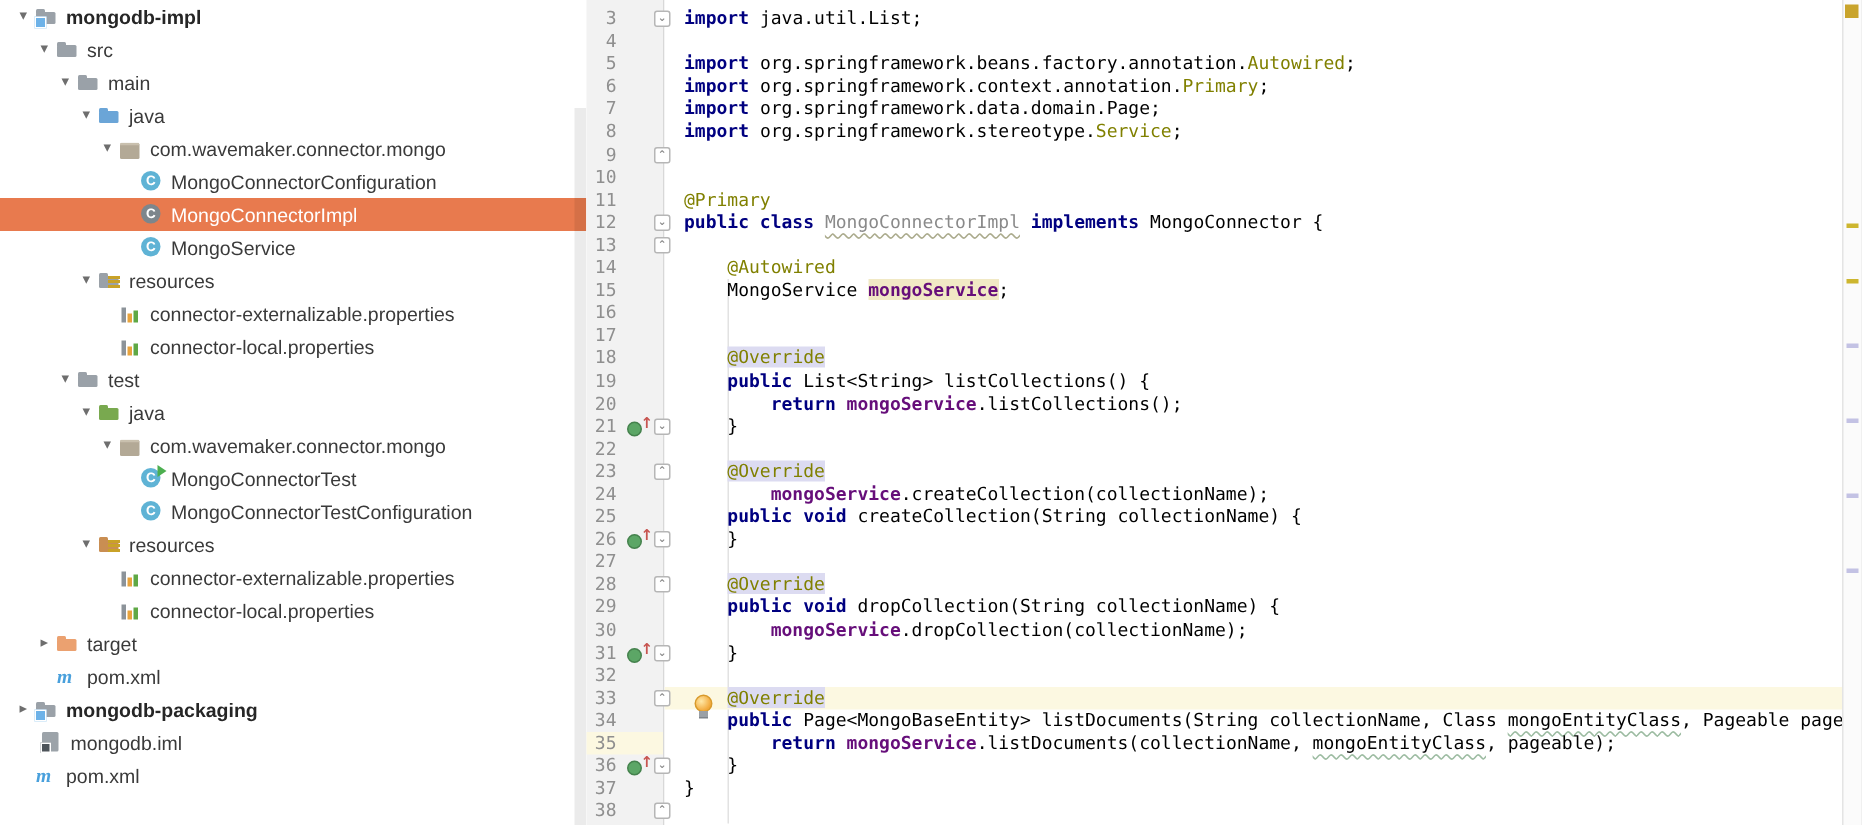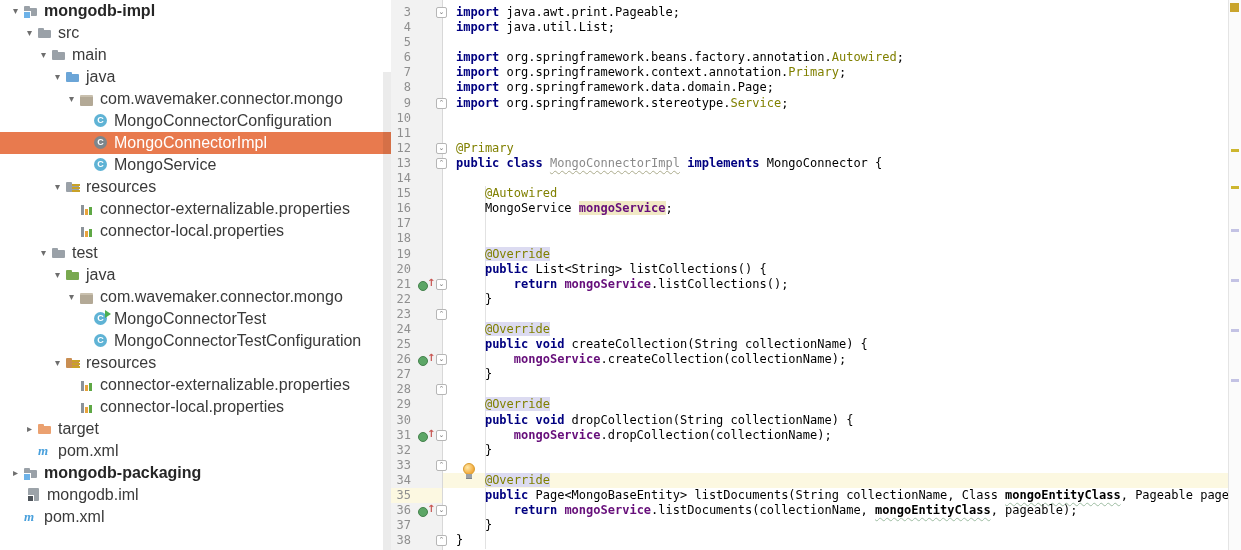--- a/index.html
+++ b/index.html
@@ -5,21 +5,21 @@
   html,body{margin:0;padding:0;background:#ddd;}
   #screen{position:relative;width:1241px;height:550px;background:#FFF;overflow:hidden;
           font-family:"Liberation Sans",sans-serif;}
 
   
   #tree-panel{position:absolute;left:0;top:0;width:391px;height:550px;background:#FFF;overflow:hidden;}
   .tree-row{display:flex;align-items:center;height:22px;white-space:nowrap;cursor:default;}
   .tree-row.sel{background:var(--sel);}
   .tree-row.sel .tree-label{color:#FFF;}
   .arr{flex:0 0 15px;width:15px;text-align:center;font-size:10px;color:#6E6E6E;line-height:22px;}
-  .tree-label{font-size:16px;color:#3A3A3A;margin-left:1px;}
+  .tree-label{font-size:13px;color:#3A3A3A;margin-left:1px;}
   .tree-label.bold{font-weight:700;color:#262626;}
   #tree-scrollbar{position:absolute;right:0;top:72px;width:8px;height:478px;background:rgba(0,0,0,0.08);}
 
   
   .ticon{position:relative;width:16px;height:16px;flex:0 0 16px;margin-right:4px;display:inline-block;}
   .f::before{content:"";position:absolute;left:1px;top:5px;width:13px;height:8px;background:var(--fc,#9AA1A8);border-radius:1px;}
   .f::after{content:"";position:absolute;left:1px;top:3px;width:6px;height:3px;background:var(--fc,#9AA1A8);border-radius:1px 1px 0 0;}
   .t-folder{--fc:#9AA1A8;} .t-module{--fc:#9AA1A8;}
   .t-folder-source{--fc:#6BA5D7;} .t-folder-test{--fc:#79A94F;}
   .t-folder-resources{--fc:#9AA1A8;} .t-folder-test-resources{--fc:#C98E52;}
@@ -58,21 +58,21 @@
   #code{position:absolute;left:0;top:5px;right:0;z-index:1;}
   .cline{position:relative;height:15.1px;padding-left:13px;font:12px/15.1px "DejaVu Sans Mono",monospace;white-space:pre;color:#000;}
   .cline.cur{background:var(--cl);}
   .kw{color:var(--kw);font-weight:700;}
   .pl{color:#000;}
   .ann{color:var(--ann);}
   .annhl{color:var(--ann);background:var(--uhl);}
   .fld{color:var(--fld);font-weight:700;}
   .fldhl{color:var(--fld);font-weight:700;background:var(--whl);}
   .unused{color:#8A8A8A;text-decoration:underline wavy #ABAB8D;text-decoration-thickness:1px;text-underline-offset:3px;}
-  .wavy{color:#000;text-decoration:underline wavy #9DBCA2;text-decoration-thickness:1px;text-underline-offset:3px;font-weight:bold;}
+  .wavy{color:#000;text-decoration:underline wavy #9DBCA2;text-decoration-thickness:1px;text-underline-offset:3px;}
 
   #bulb{position:absolute;left:20px;top:463px;width:11px;height:15px;z-index:3;}
   #bulb .glass{position:absolute;left:0;top:0;width:10px;height:10px;border-radius:50%;
         background:radial-gradient(circle at 35% 35%, #FFE9A8, #F2A93B 70%);border:1px solid #D89A2B;}
   #bulb .base{position:absolute;left:3px;top:11px;width:6px;height:4px;background:#9AA0A6;
         box-shadow:0 1px 0 #7E848A;}
 
   
   #error-stripe{position:absolute;right:0;top:0;bottom:0;width:12px;background:#FBFBFB;border-left:1px solid #E4E4E4;z-index:4;}
   #stripe-top{position:absolute;left:1px;top:3px;width:9px;height:9px;}
@@ -389,21 +389,20 @@
             <span class="fm">⌃</span>
           </div>
           <div class="gl">
             <span class="num">39</span>
           </div>
         </div>
     </div>
     <div id="codearea">
       <div id="indent-guide"></div>
       <div id="code">
-          <div class="cline"><span class="kw">import</span><span class="pl"> java.awt.print.Pageable;</span></div>
           <div class="cline"><span class="kw">import</span><span class="pl"> java.util.List;</span></div>
           <div class="cline"></div>
           <div class="cline"><span class="kw">import</span><span class="pl"> org.springframework.beans.factory.annotation.</span><span class="ann">Autowired</span><span class="pl">;</span></div>
           <div class="cline"><span class="kw">import</span><span class="pl"> org.springframework.context.annotation.</span><span class="ann">Primary</span><span class="pl">;</span></div>
           <div class="cline"><span class="kw">import</span><span class="pl"> org.springframework.data.domain.Page;</span></div>
           <div class="cline"><span class="kw">import</span><span class="pl"> org.springframework.stereotype.</span><span class="ann">Service</span><span class="pl">;</span></div>
           <div class="cline"></div>
           <div class="cline"></div>
           <div class="cline"><span class="ann">@Primary</span></div>
           <div class="cline"><span class="kw">public class</span><span class="pl"> </span><span class="unused">MongoConnectorImpl</span><span class="pl"> </span><span class="kw">implements</span><span class="pl"> MongoConnector {</span></div>
@@ -411,22 +410,22 @@
           <div class="cline"><span class="pl">    </span><span class="ann">@Autowired</span></div>
           <div class="cline"><span class="pl">    MongoService </span><span class="fldhl">mongoService</span><span class="pl">;</span></div>
           <div class="cline"></div>
           <div class="cline"></div>
           <div class="cline"><span class="pl">    </span><span class="annhl">@Override</span></div>
           <div class="cline"><span class="pl">    </span><span class="kw">public</span><span class="pl"> List&lt;String&gt; listCollections() {</span></div>
           <div class="cline"><span class="pl">        </span><span class="kw">return</span><span class="pl"> </span><span class="fld">mongoService</span><span class="pl">.listCollections();</span></div>
           <div class="cline"><span class="pl">    }</span></div>
           <div class="cline"></div>
           <div class="cline"><span class="pl">    </span><span class="annhl">@Override</span></div>
+          <div class="cline"><span class="pl">        </span><span class="fld">mongoService</span><span class="pl">.createCollection(collectionName);</span></div>
           <div class="cline"><span class="pl">    </span><span class="kw">public void</span><span class="pl"> createCollection(String collectionName) {</span></div>
-          <div class="cline"><span class="pl">        </span><span class="fld">mongoService</span><span class="pl">.createCollection(collectionName);</span></div>
           <div class="cline"><span class="pl">    }</span></div>
           <div class="cline"></div>
           <div class="cline"><span class="pl">    </span><span class="annhl">@Override</span></div>
           <div class="cline"><span class="pl">    </span><span class="kw">public void</span><span class="pl"> dropCollection(String collectionName) {</span></div>
           <div class="cline"><span class="pl">        </span><span class="fld">mongoService</span><span class="pl">.dropCollection(collectionName);</span></div>
           <div class="cline"><span class="pl">    }</span></div>
           <div class="cline"></div>
           <div class="cline cur"><span class="pl">    </span><span class="annhl">@Override</span></div>
           <div class="cline"><span class="pl">    </span><span class="kw">public</span><span class="pl"> Page&lt;MongoBaseEntity&gt; listDocuments(String collectionName, Class </span><span class="wavy">mongoEntityClass</span><span class="pl">, Pageable pageable) {</span></div>
           <div class="cline"><span class="pl">        </span><span class="kw">return</span><span class="pl"> </span><span class="fld">mongoService</span><span class="pl">.listDocuments(collectionName, </span><span class="wavy">mongoEntityClass</span><span class="pl">, pageable);</span></div>

